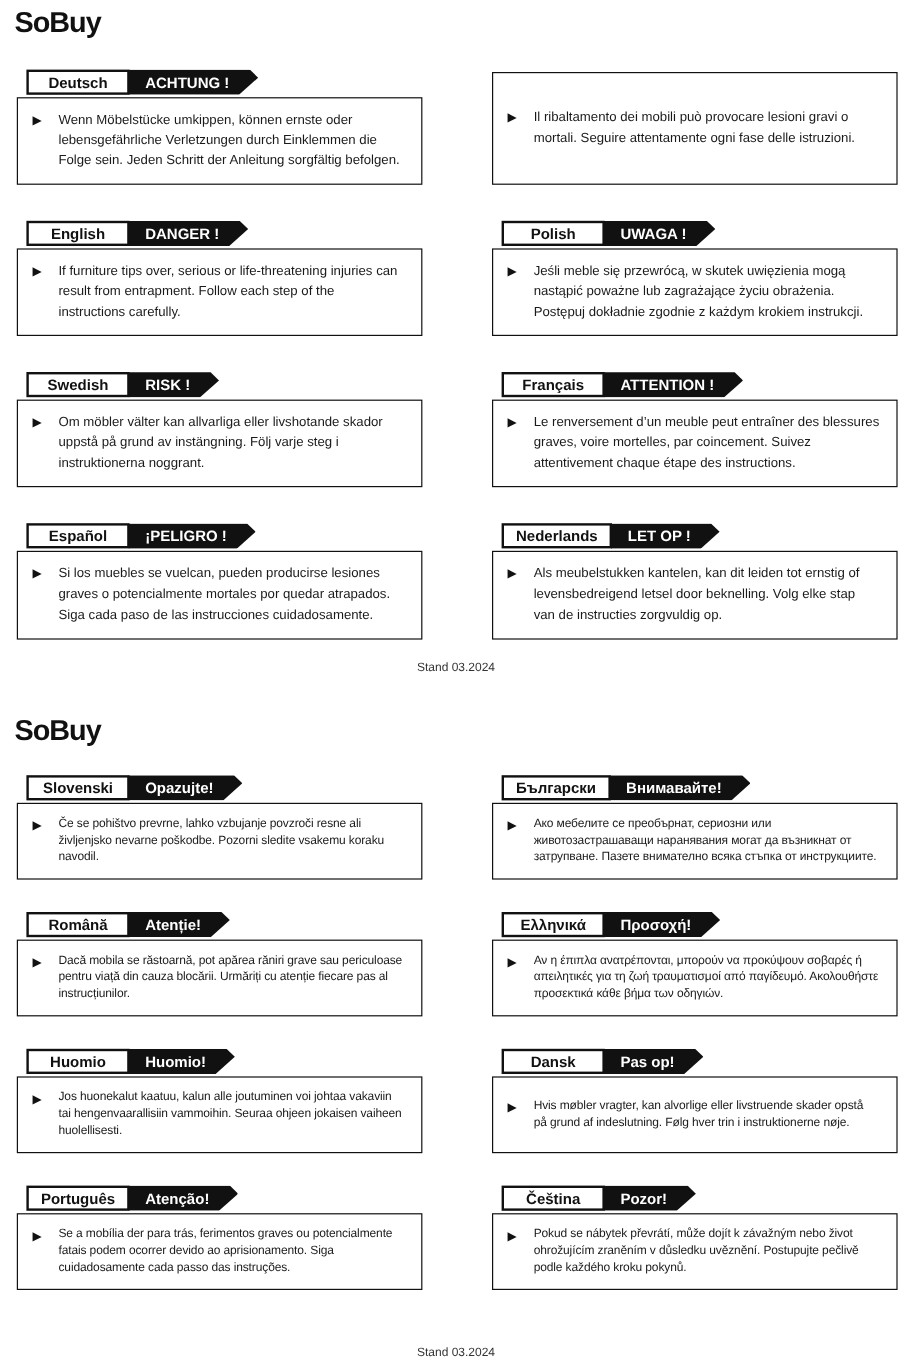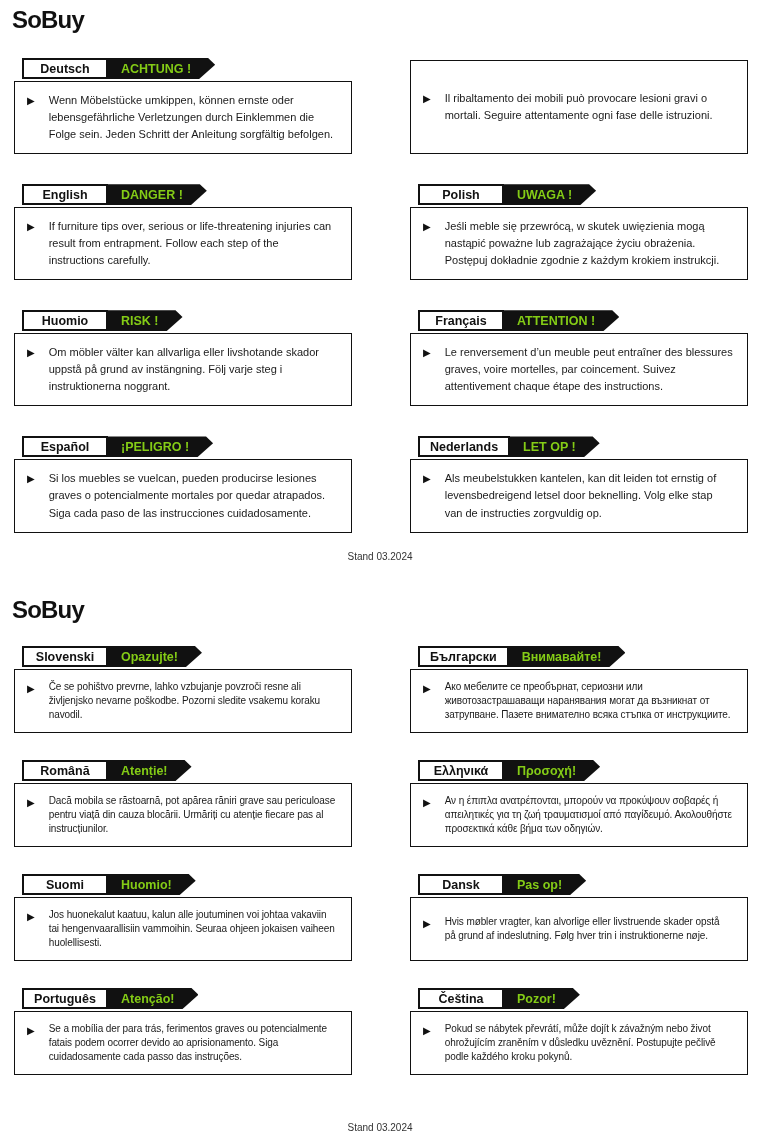--- a/index.html
+++ b/index.html
@@ -6,21 +6,21 @@
   body {font-family:"Liberation Sans", sans-serif; color:#111;}
   .page {width:762px; height:1143px; background:#ffffff; overflow:hidden; position:relative;}
   .half {box-sizing:border-box; display:flex; flex-direction:column; padding:6px 12px 8px 12px;}
   .half-1 {height:572px;}
   .half-2 {height:571px; padding-top:24px;}
   .logo {font-weight:900; font-size:24px; letter-spacing:-0.8px; color:#111;}
   .blocks {display:grid; grid-template-columns:1fr 1fr; column-gap:58px; row-gap:30px; margin-top:24px; padding:0 2px;}
   .block {display:flex; flex-direction:column;}
   .tabs {display:flex; align-items:stretch; height:21px; margin-left:8px; position:relative; z-index:2;}
   .lang-tab {background:#ffffff; border:2px solid #111; box-sizing:border-box; display:flex; align-items:center; justify-content:center; padding:0 10px; min-width:86px; font-weight:700; font-size:12.5px;}
-  .warn-tab {background:#111; color:#84cc16; display:flex; align-items:center; justify-content:center; padding:0 24px 0 14px; font-weight:700; font-size:12.5px; margin-left:-1px;
+  .warn-tab {background:#111; color:#ffffff; display:flex; align-items:center; justify-content:center; padding:0 24px 0 14px; font-weight:700; font-size:12.5px; margin-left:-1px;
     clip-path:polygon(0 0, calc(100% - 7px) 0, 100% 32%, calc(100% - 16px) 100%, 0 100%);}
   .box {border:1.3px solid #111; margin-top:2px; flex:1; box-sizing:border-box; padding:10px 14px 10px 12px; display:flex; align-items:center; min-height:72px;}
   .inner {display:flex; align-items:flex-start; gap:14px;}
   .bullet {font-size:10px; line-height:1; margin-top:4px; color:#111;}
   .text {font-size:11px; line-height:1.55; color:#1a1a1a;}
   .half-2 .box {min-height:60px;}
   .half-2 .text {font-size:10px; line-height:1.4; letter-spacing:-0.1px;}
   .half-2 .blocks {row-gap:27px; margin-top:22px;}
   .stand {margin-top:auto; text-align:center; font-size:10px; color:#333; padding:10px 2px 2px 0;}
 </style>
@@ -88,21 +88,21 @@
       <div class="inner">
         <span class="bullet">▶</span>
         <div class="text">Jeśli meble się przewrócą, w skutek uwięzienia mogą nastąpić poważne lub zagrażające życiu obrażenia. Postępuj dokładnie zgodnie z każdym krokiem instrukcji.</div>
       </div>
     </div>
   </div>
 
   <div class="block">
     <div class="tabs">
       <div class="lang-tab">
-        <span>Huomio</span>
+        <span>Swedish</span>
       </div>
       <div class="warn-tab">
         <span>RISK !</span>
       </div>
     </div>
     <div class="box">
       <div class="inner">
         <span class="bullet">▶</span>
         <div class="text">Om möbler välter kan allvarliga eller livshotande skador uppstå på grund av instängning. Följ varje steg i instruktionerna noggrant.</div>
       </div>
@@ -230,21 +230,21 @@
       <div class="inner">
         <span class="bullet">▶</span>
         <div class="text">Αν η έπιπλα ανατρέπονται, μπορούν να προκύψουν σοβαρές ή απειλητικές για τη ζωή τραυματισμοί από παγίδευμό. Ακολουθήστε προσεκτικά κάθε βήμα των οδηγιών.</div>
       </div>
     </div>
   </div>
 
   <div class="block">
     <div class="tabs">
       <div class="lang-tab">
-        <span>Suomi</span>
+        <span>Huomio</span>
       </div>
       <div class="warn-tab">
         <span>Huomio!</span>
       </div>
     </div>
     <div class="box">
       <div class="inner">
         <span class="bullet">▶</span>
         <div class="text">Jos huonekalut kaatuu, kalun alle joutuminen voi johtaa vakaviin tai hengenvaarallisiin vammoihin. Seuraa ohjeen jokaisen vaiheen huolellisesti.</div>
       </div>

